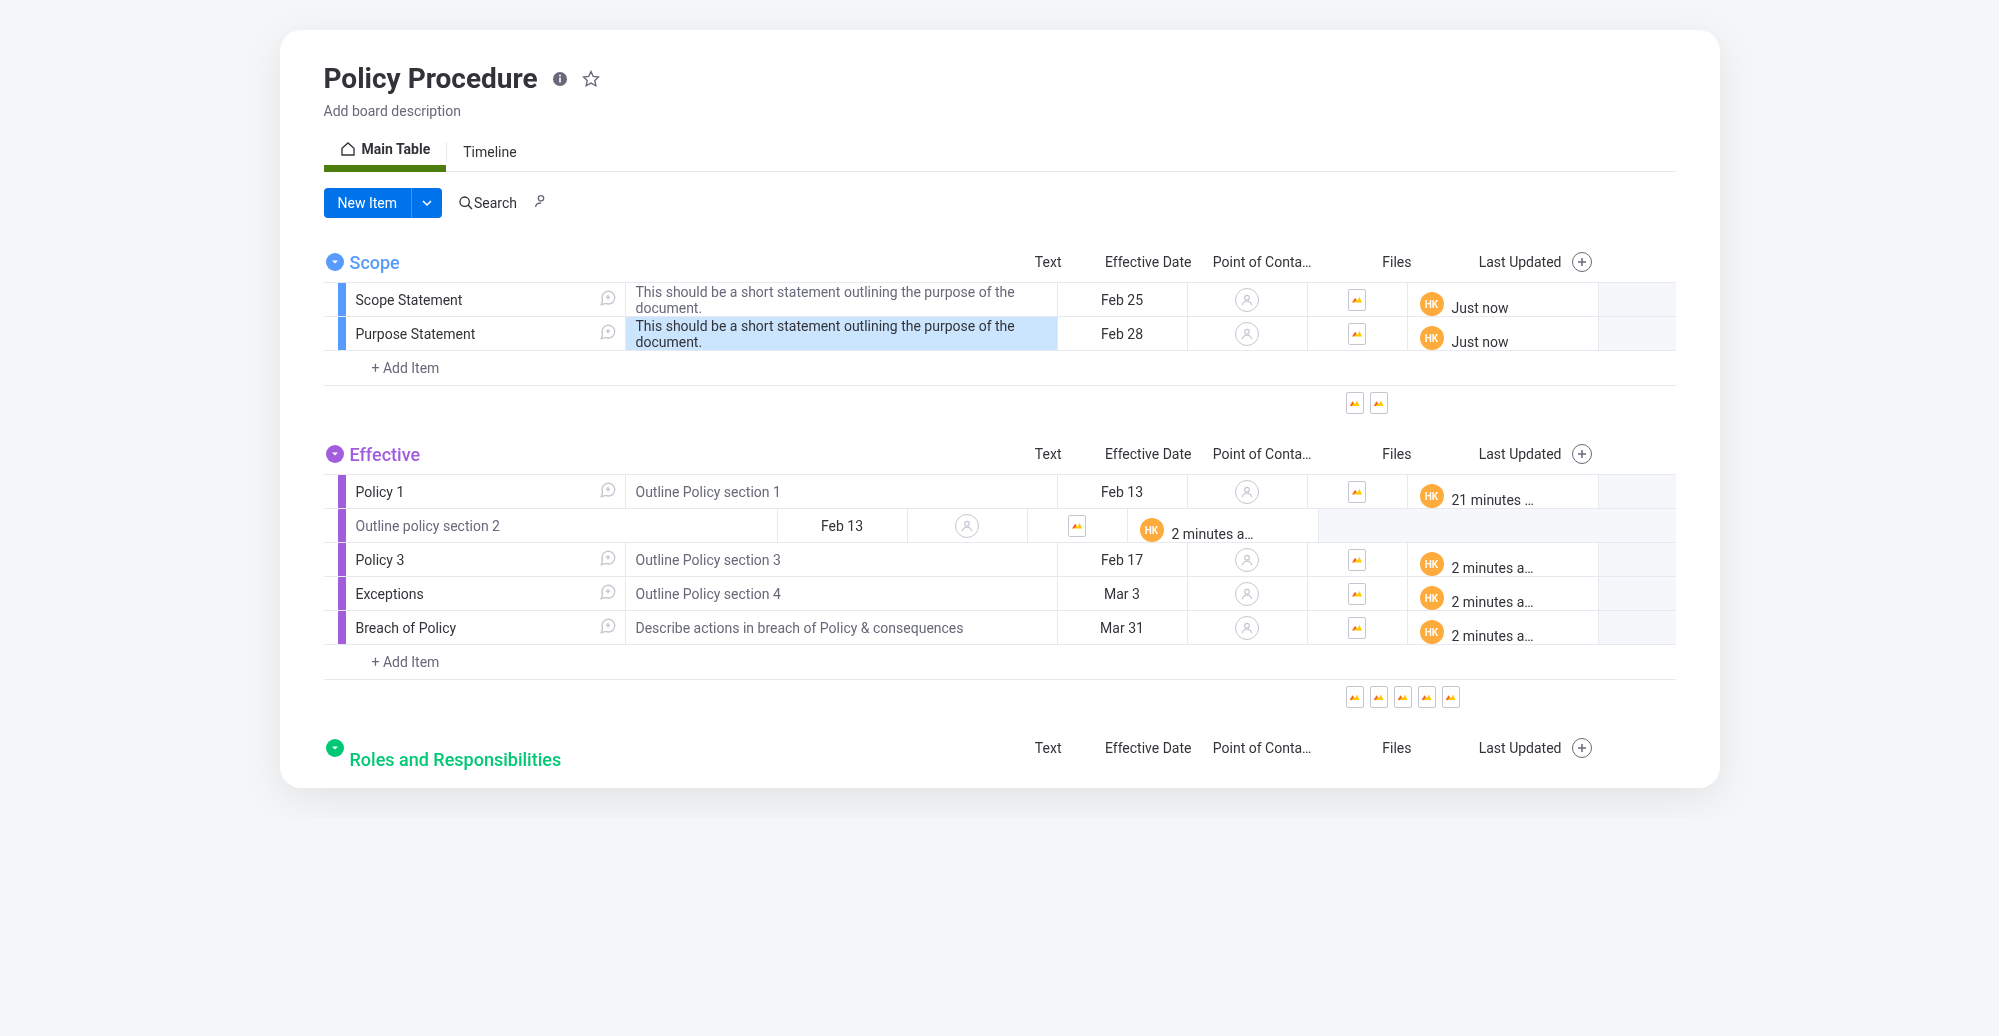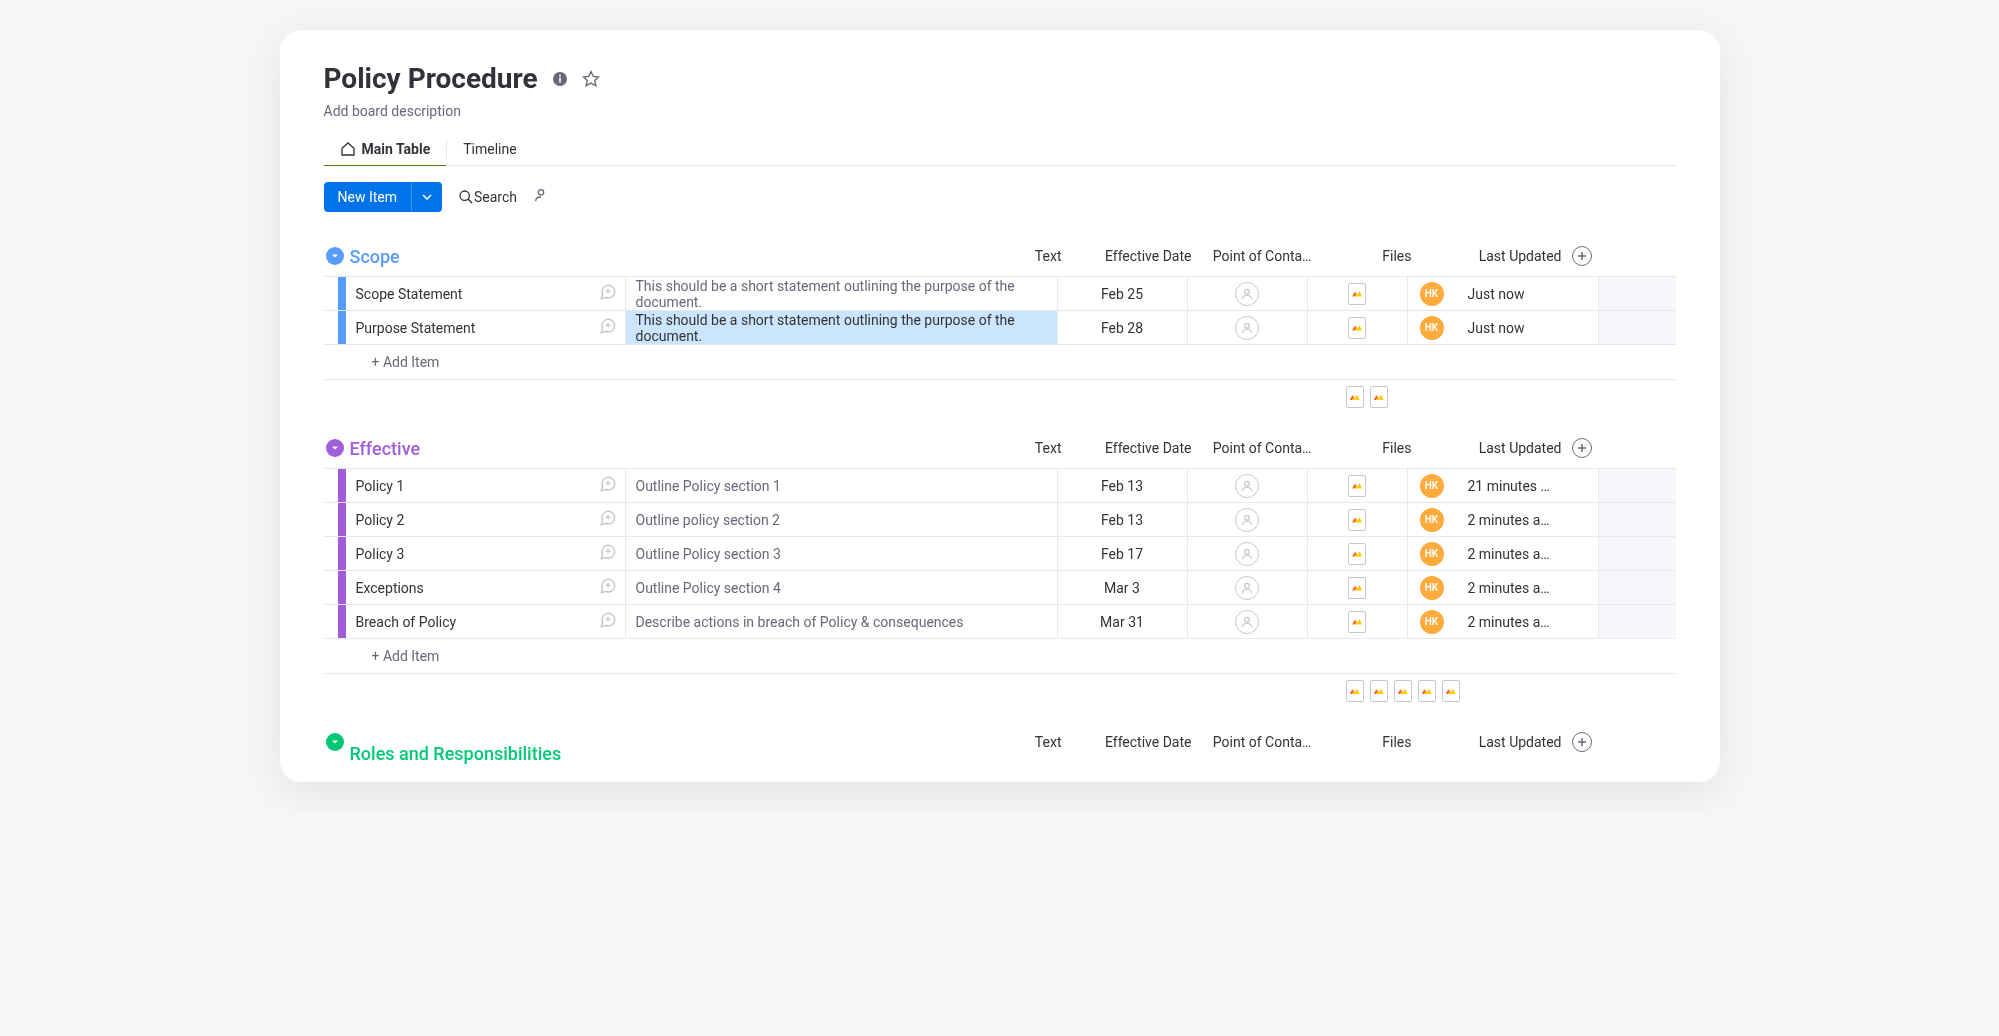--- a/index.html
+++ b/index.html
@@ -18,21 +18,21 @@
     position: relative;
     min-height: 720px;
     overflow: hidden;
   }
   .header-row { display: flex; align-items: center; gap: 14px; }
   .board-title { font-size: 28px; font-weight: 700; color: #323338; }
   .info-icon, .star-icon { color: #676879; display: inline-flex; }
   .board-desc { color: #676879; font-size: 14px; margin-top: 8px; cursor: pointer; }
   .tabs { display: flex; align-items: center; margin-top: 14px; border-bottom: 1px solid #e6e9ef; }
   .tab { display: flex; align-items: center; gap: 6px; padding: 8px 16px; font-size: 14px; color: #323338; cursor: pointer; }
-  .tab.active { font-weight: 700; border-bottom: 1px solid #4d7c0f; margin-bottom: -1px; }
+  .tab.active { font-weight: 700; border-bottom: 7px solid #4d7c0f; margin-bottom: -1px; }
   .tab-sep { width: 1px; height: 20px; background: #e6e9ef; }
   .toolbar { display: flex; align-items: center; gap: 16px; margin: 16px 0 24px 0; }
   .new-item-btn { display: flex; align-items: stretch; }
   .new-item-btn .main { background: #0073ea; color: #fff; padding: 7px 14px; border-radius: 4px 0 0 4px; font-size: 14px; cursor: pointer; }
   .new-item-btn .chev { background: #0073ea; color: #fff; padding: 7px 10px; border-radius: 0 4px 4px 0; border-left: 1px solid rgba(255,255,255,0.25); cursor: pointer; display:flex; align-items:center;}
   .search { display: flex; align-items: center; color: #323338; font-size: 14px; cursor: pointer; }
   .moon { color: #676879; }
 
   .group { margin-bottom: 20px; }
   .group-header { display: flex; align-items: center; height: 40px; }
@@ -56,21 +56,21 @@
   .row .name-cell { width: 280px; display:flex; align-items:center; padding-left: 10px; font-size: 14px; color:#323338; border-right:1px solid #e6e9ef; justify-content:space-between; padding-right:8px;}
   .row .chat-icon { color:#c5c7d0; }
   .row .text-cell { width: 432px; display:flex; align-items:center; padding: 0 10px; font-size: 14px; color:#676879; border-right:1px solid #e6e9ef; }
   .row.selected .text-cell { background:#cce5ff; color:#323338; }
   .row .date-cell { width: 130px; display:flex; align-items:center; justify-content:center; font-size:14px; color:#323338; border-right:1px solid #e6e9ef;}
   .row .poc-cell { width: 120px; display:flex; align-items:center; justify-content:center; border-right:1px solid #e6e9ef;}
   .poc-empty { width:24px; height:24px; border:1.5px solid #c5c7d0; border-radius:50%; display:flex; align-items:center; justify-content:center; }
   .row .files-cell { width: 100px; display:flex; align-items:center; justify-content:center; border-right:1px solid #e6e9ef;}
   .file-badge { width:18px; height:22px; border:1px solid #c5c7d0; border-radius:2px; background:#fff; position:relative; margin:0 2px; }
   .file-badge::after { content:""; position:absolute; left:3px; top:7px; width:10px; height:6px; background: linear-gradient(135deg,#ff642e 0%, #ff642e 50%, #ffcb00 50%, #ffcb00 100%); clip-path: polygon(0% 100%, 30% 20%, 55% 70%, 75% 10%, 100% 100%);}
-  .row .updated-cell { width: 190px; display:flex; align-items:center; gap:24px; padding-left:12px; font-size:14px; color:#323338;}
+  .row .updated-cell { width: 190px; display:flex; align-items:flex-end; gap:8px; padding-left:12px; font-size:14px; color:#323338;}
   .avatar { width:24px; height:24px; border-radius:50%; background:#fdab3d; color:#fff; font-size:10px; font-weight:600; display:flex; align-items:center; justify-content:center; }
   .row .tail { flex:1; background:#f6f7fb; border-left:1px solid #e6e9ef;}
 
   .add-item-row { display:flex; align-items:center; height:34px; }
   .add-item-row .vbar { width:8px; opacity:0.5; }
   .add-item-row .label { padding-left: 26px; color:#676879; font-size:14px; cursor:pointer; }
 
   .summary-files { display:flex; justify-content:flex-start; padding-left: 1020px; margin-top:6px; gap:2px;}
 
   .scope-color { color:#579bfc; }
@@ -288,28 +288,20 @@
             </div>
             <div class="updated-cell">
               <div class="avatar">HK</div>
               <span>21 minutes …</span>
             </div>
             <div class="tail"></div>
           </div>
           <div class="row">
             <div style="width:14px"></div>
             <div class="vbar policies-bg"></div>
-            <div class="name-cell">
-              <span>Policy 2</span>
-              <span class="chat-icon"><svg width="18" height="18" viewBox="0 0 24 24" fill="none" stroke="#c5c7d0" stroke-width="1.8">
-                  <path d="M21 11.5a8.38 8.38 0 0 1-8.5 8.5 8.5 8.5 0 0 1-3.5-.74L3 21l1.74-6A8.5 8.5 0 1 1 21 11.5z"></path>
-                  <line x1="12" y1="8" x2="12" y2="14"></line>
-                  <line x1="9" y1="11" x2="15" y2="11"></line>
-                </svg></span>
-            </div>
             <div class="text-cell">Outline policy section 2</div>
             <div class="date-cell">Feb 13</div>
             <div class="poc-cell">
               <div class="poc-empty">
                 <svg width="14" height="14" viewBox="0 0 24 24" fill="none" stroke="#c5c7d0" stroke-width="2">
                   <circle cx="12" cy="8" r="4"></circle>
                   <path d="M4 21c0-4 4-7 8-7s8 3 8 7"></path>
                 </svg>
               </div>
             </div>

